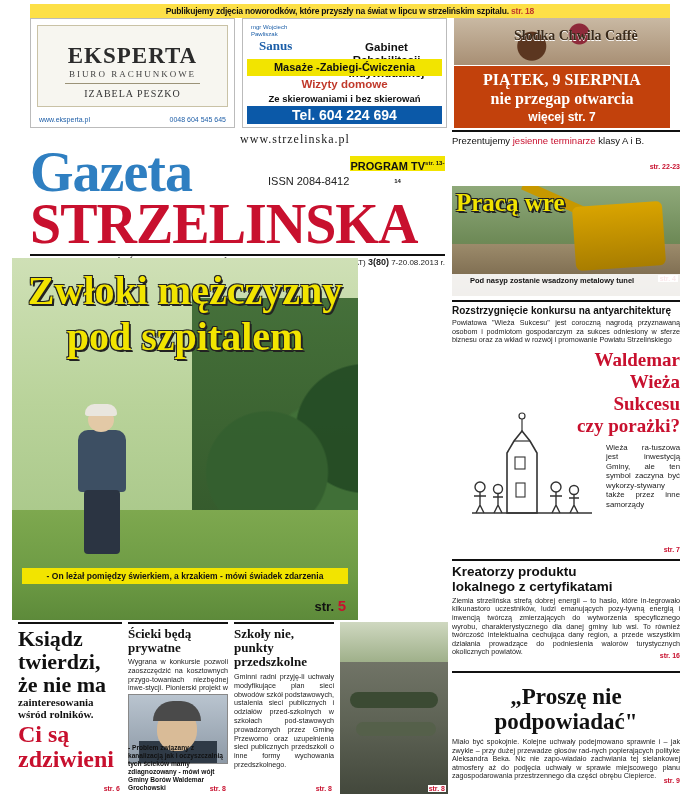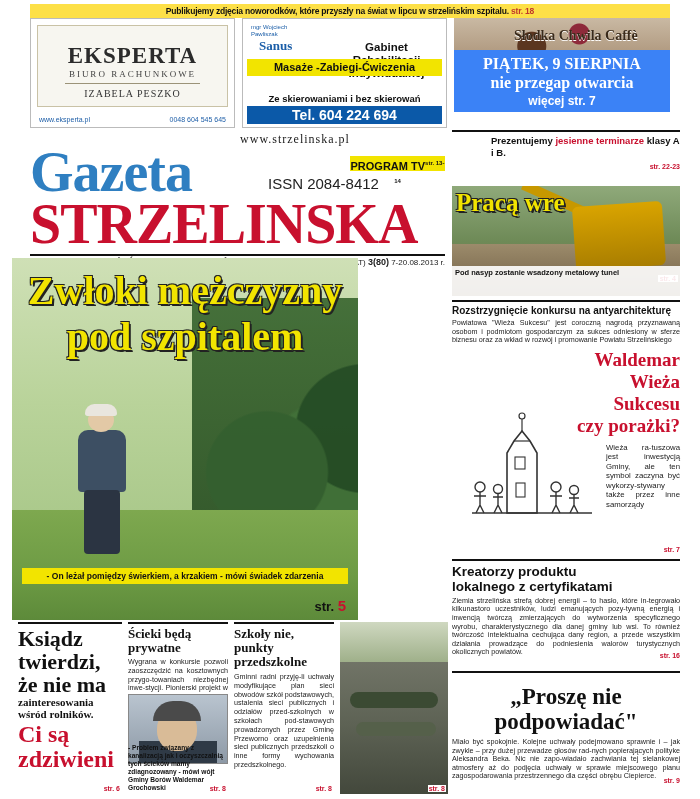--- a/index.html
+++ b/index.html
@@ -92,22 +92,22 @@
       radial-gradient(circle at 58% 34%, #8e2a3a 0 10px, rgba(0,0,0,0) 11px),
       linear-gradient(180deg, #c9b9a3 0%, #a88f74 100%);
     border-bottom: 1px solid #fff;
   }
   .ad3 .cafe {
     position: absolute; left: 60px; top: 10px; right: 0;
     font-family: "Liberation Serif", serif; font-size: 14px; font-weight: bold;
     color: #3a2a1a; text-shadow: 0 1px 0 #fff;
   }
   .ad3 .red {
-    position: absolute; left: 0; top: 32px; width: 216px; height: 62px;
-    background: #3b82f6; color: #fff; text-align: center;
+    position: absolute; left: 0; top: 48px; width: 216px; height: 62px;
+    background: #c2410c; color: #fff; text-align: center;
   }
   .ad3 .red .l1 {
     position: absolute; left: 0; right: 0; top: 5px; font-size: 16px; font-weight: bold;
     font-family: "Liberation Serif", serif;
   }
   .ad3 .red .l2 {
     position: absolute; left: 0; right: 0; top: 24px; font-size: 16px; font-weight: bold;
     font-family: "Liberation Serif", serif;
   }
   .ad3 .red .l3 {
@@ -120,21 +120,21 @@
     position: absolute; left: 150px; top: 2px; width: 230px; text-align: center;
     font-family: "Liberation Serif", serif; font-size: 12px; letter-spacing: 1px; color: #1a1a1a;
   }
   .mh-prog {
     position: absolute; right: 0; top: 26px; width: 95px; height: 15px;
     background: #f2e400; color: #111; font-size: 11px; font-weight: bold;
     text-align: center; line-height: 15px;
   }
   .mh-prog .sup { font-size: 6px; vertical-align: super; }
   .mh-issn {
-    position: absolute; left: 238px; top: 45px; font-size: 15px; color: #222;
+    position: absolute; left: 238px; top: 45px; font-size: 11px; color: #222;
   }
   .mh-gazeta {
     position: absolute; left: 0; top: 14px;
     font-family: "Liberation Serif", serif; font-size: 56px; font-weight: bold;
     color: #2f7fc1; letter-spacing: -1px; line-height: 56px;
   }
   .mh-strzel {
     position: absolute; left: 0; top: 66px;
     font-family: "Liberation Serif", serif; font-size: 56px; font-weight: bold;
     color: #c8102e; letter-spacing: -1px; line-height: 56px;
@@ -188,40 +188,40 @@
   .lead .strona {
     position: absolute; right: 12px; bottom: 6px;
     font-size: 13px; font-weight: bold; color: #111;
   }
   .lead .strona b { color: #c8102e; font-size: 15px; }
 
   
   .rcol { position: absolute; left: 452px; top: 130px; width: 228px; }
 
   .promo1 { position: relative; height: 40px; border-top: 2px solid #111; padding-top: 3px; }
-  .promo1 .txt { font-size: 9.5px; font-weight: bold; line-height: 12px; color: #111; margin-left: 39px; }
+  .promo1 .txt { font-size: 9.5px; font-weight: normal; line-height: 12px; color: #111; }
   .promo1 .txt .hl { color: #c8102e; }
   .promo1 .pg { position: absolute; right: 0; bottom: 0; font-size: 7px; color: #c8102e; font-weight: bold; }
 
   .praca { position: relative; height: 110px; margin-top: 16px; overflow: hidden;
     background: linear-gradient(180deg, #8fa97a 0%, #6e8a57 50%, #7a6a4e 100%); }
   .praca .dirt { position:absolute; left:0; bottom:0; width:100%; height: 52px;
     background: linear-gradient(180deg, #9c8b6b 0%, #6d5c42 100%); }
   .praca .digger { position:absolute; right: 16px; top: 18px; width: 90px; height: 64px;
     background: linear-gradient(180deg, #d9a400 0%, #a87d00 100%); border-radius: 6px; transform: rotate(-4deg); }
   .praca .arm { position:absolute; right: 90px; top: 8px; width: 70px; height: 10px; background:#c79800; transform: rotate(24deg); }
   .praca .hd {
     position: absolute; left: 4px; top: 4px; right: 4px;
     font-family: "Liberation Serif", serif; font-size: 25px; font-weight: bold;
     color: #f2e400; text-shadow: 2px 2px 0 #222, -1px -1px 0 #222, 1px -1px 0 #222, -1px 1px 0 #222;
     line-height: 26px;
   }
   .praca .cap {
-    position: absolute; left: 0; right: 0; bottom: 0; height: 30px; background: rgba(255,255,255,.9);
-    font-size: 7.5px; font-weight: bold; line-height: 13px; padding-left: 3px; color: #111;
+    position: absolute; left: 0; right: 0; bottom: 0; height: 22px; background: rgba(255,255,255,.9);
+    font-size: 7.5px; font-weight: bold; line-height: 13px; padding-left: 18px; color: #111;
   }
   .praca .pg { position: absolute; right: 2px; bottom: 14px; font-size: 7px; font-weight: bold;
     color: #c8102e; background: #fff; padding: 0 2px; }
 
   .sec { position: relative; border-top: 2px solid #111; margin-top: 4px; padding-top: 3px; }
   .sec .hd2 { font-size: 10px; font-weight: bold; color: #111; }
   .sec .body { font-size: 7.2px; line-height: 8.6px; color: #222; text-align: justify; margin-top: 3px; }
 
   .wieza { position: relative; height: 210px; margin-top: 2px; }
   .wieza .big {
@@ -314,20 +314,21 @@
           <span>mgr Wojciech</span><br>
           <span>Pawliszak</span>
         </div>
         <div class="sanus">Sanus</div>
       </div>
       <div class="t1">
         <span>Gabinet Rehabilitacji</span><br>
         <span>Indywidualnej</span>
       </div>
       <div class="band">Masaże -Zabiegi-Ćwiczenia</div>
+      <div class="t2">Wizyty domowe</div>
       <div class="t3">Ze skierowaniami i bez skierowań</div>
       <div class="phone">Tel. 604 224 694</div>
     </div>
 
     <div class="ad ad3">
       <div class="photo"></div>
       <div class="cafe">Słodka Chwila Caffè</div>
       <div class="red">
         <div class="l1">PIĄTEK, 9 SIERPNIA</div>
         <div class="l2">nie przegap otwarcia</div>

